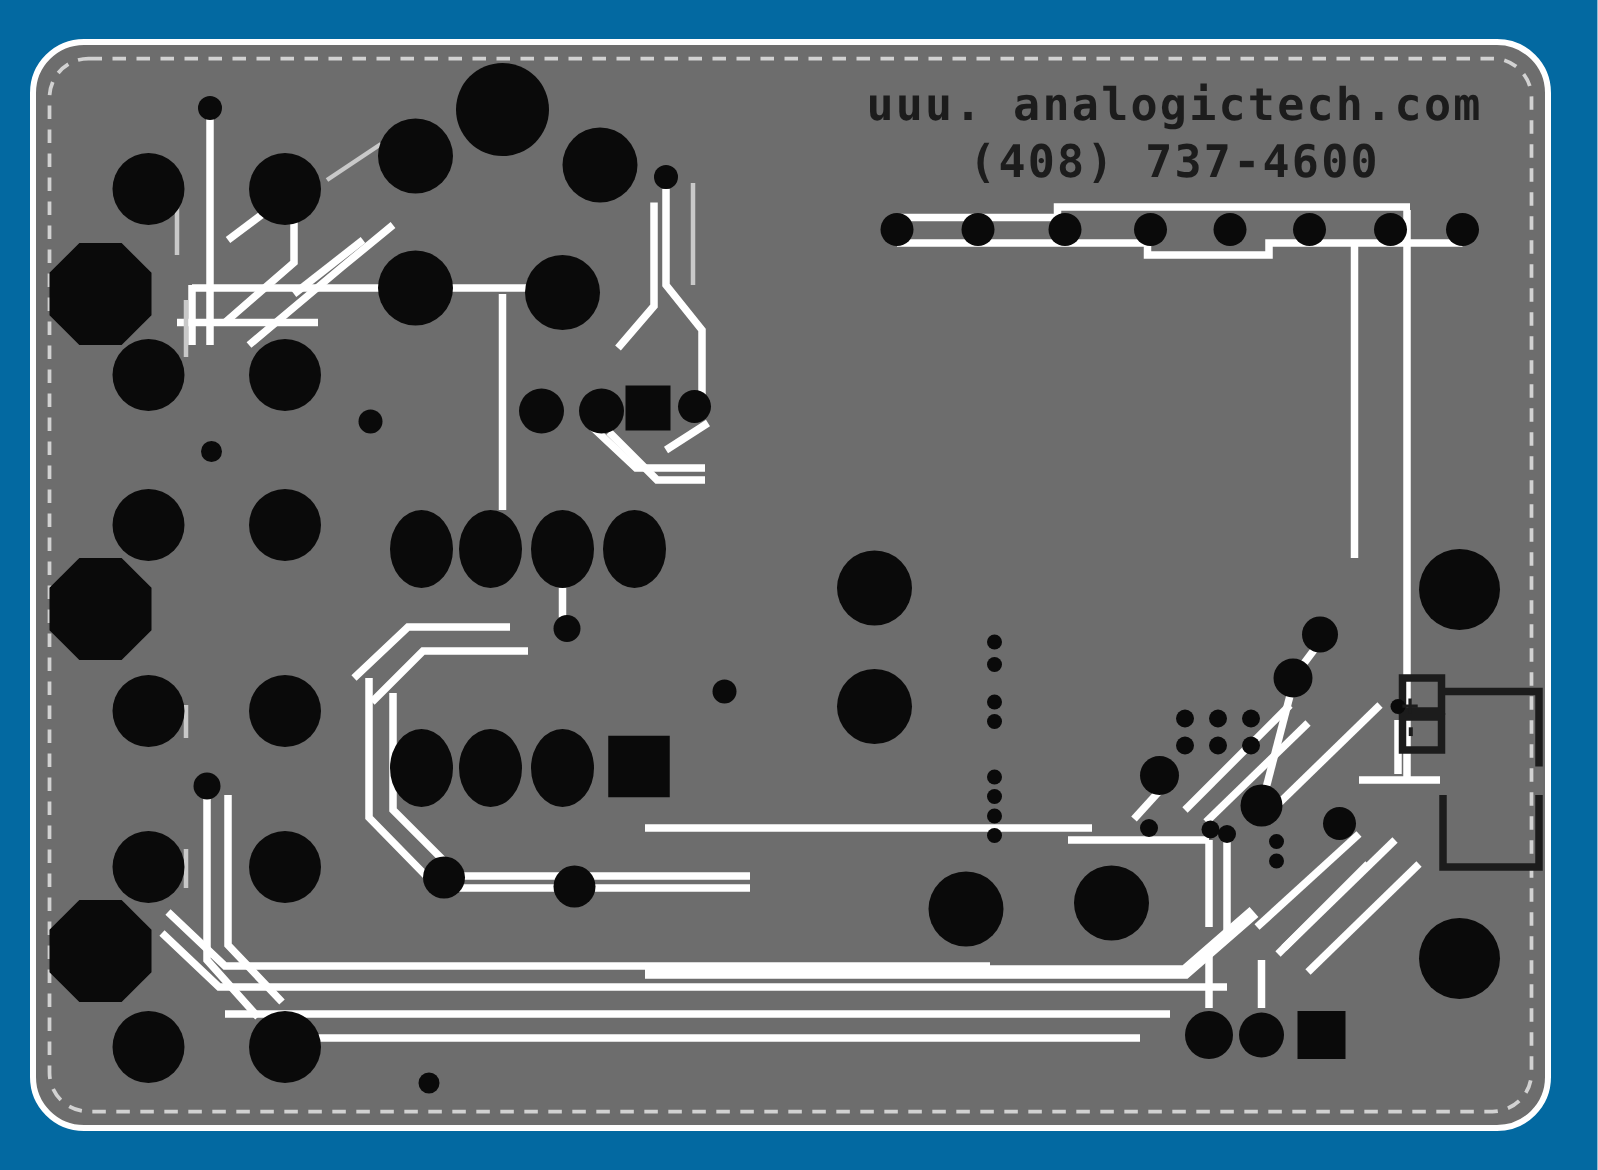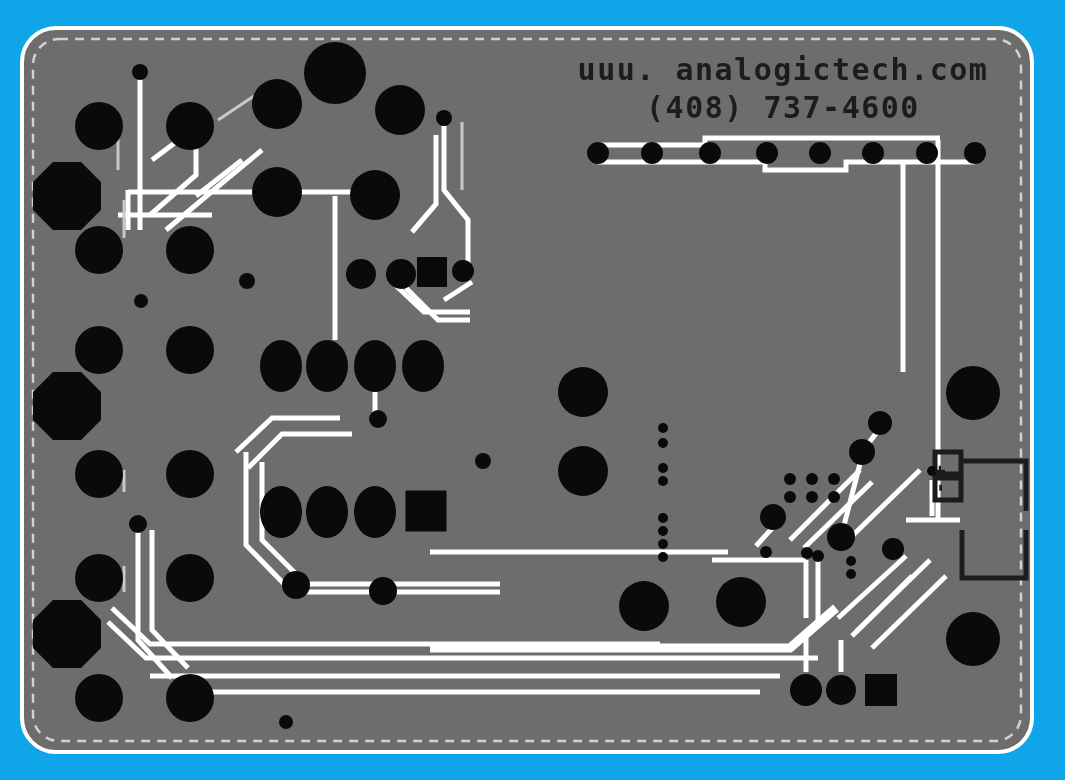--- a/index.html
+++ b/index.html
@@ -8,21 +8,21 @@
     background: #ffffff;
     width: 1065px;
     height: 780px;
     overflow: hidden;
     font-family: "DejaVu Sans Mono", monospace;
   }
   #stage {
     position: relative;
     width: 1065px;
     height: 780px;
-    background: #0ea5e9;
+    background: #0369a1;
   }
   #board-svg {
     position: absolute;
     left: 0;
     top: 0;
     width: 1065px;
     height: 780px;
     display: block;
   }
   .silk-text {

